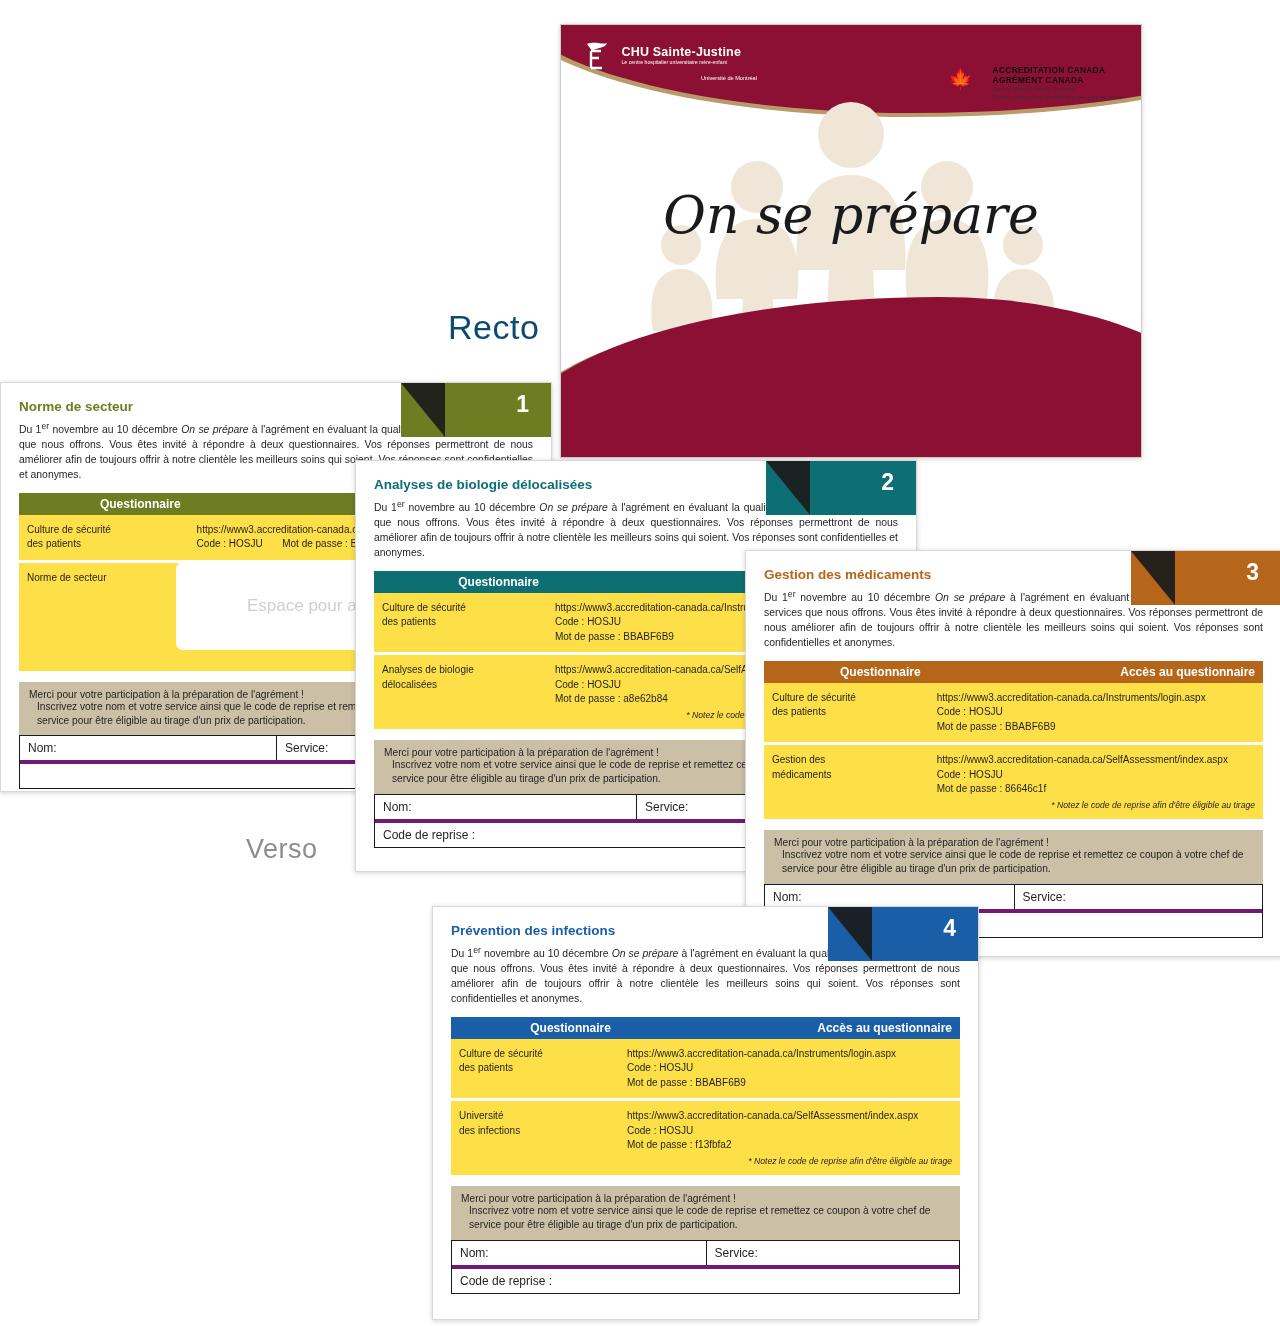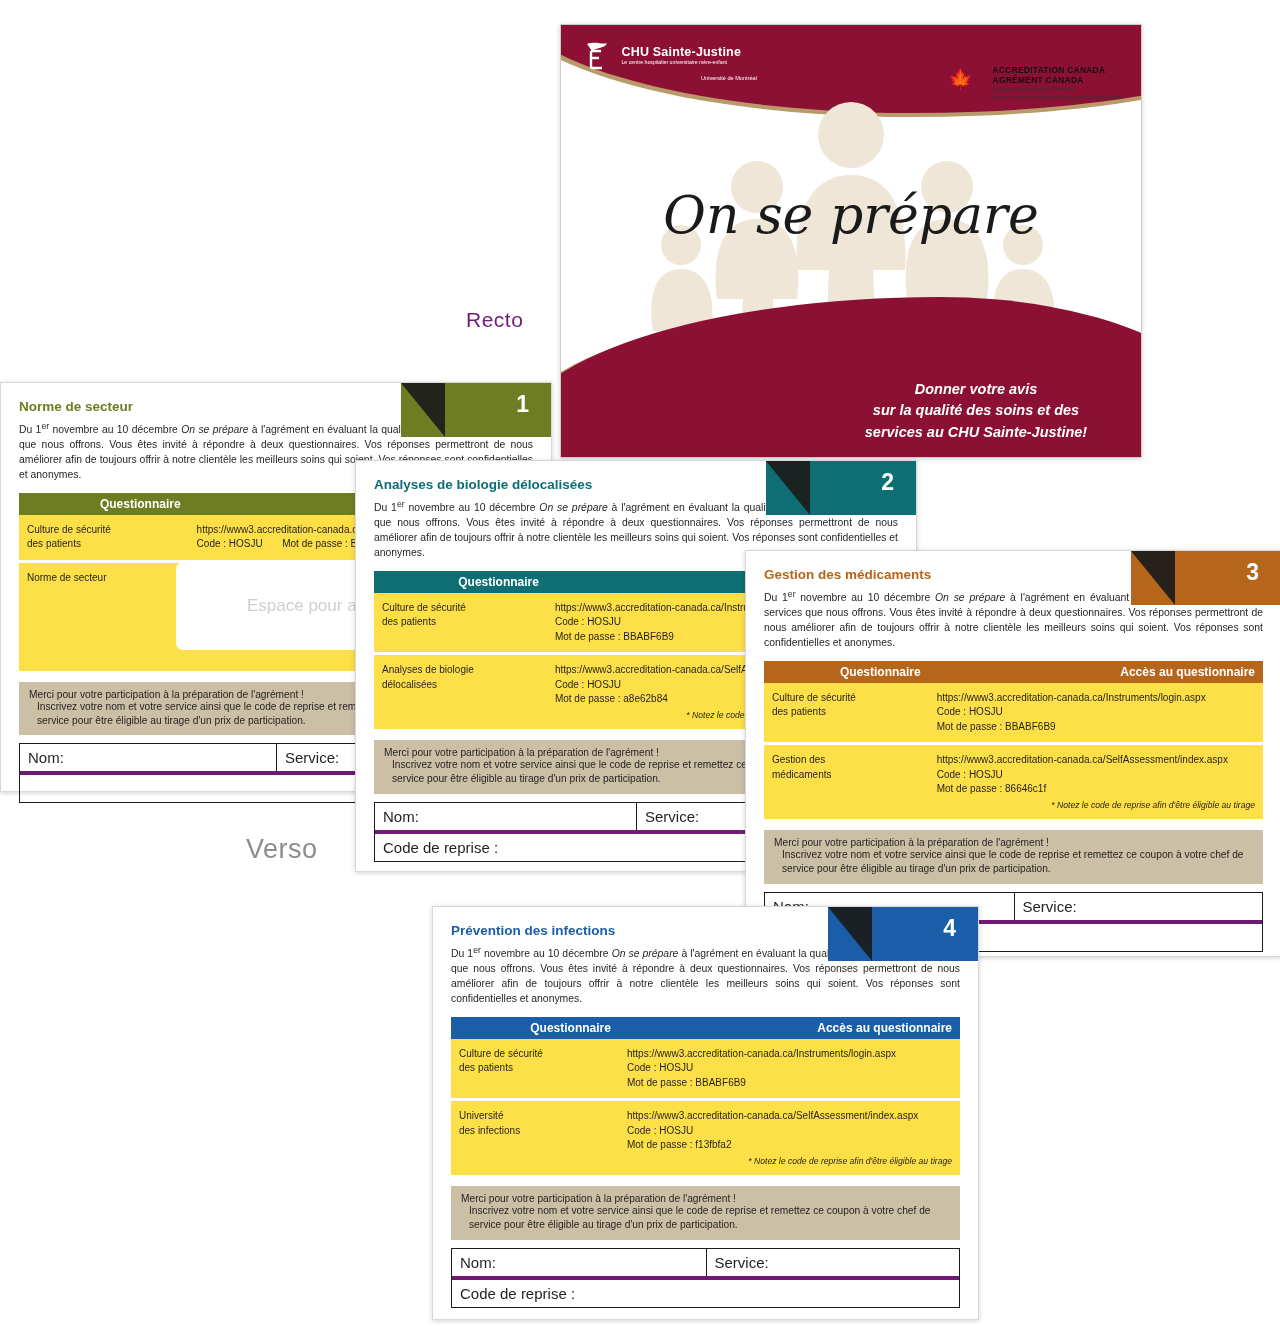--- a/index.html
+++ b/index.html
@@ -30,41 +30,41 @@
     position:absolute;left:0;top:160px;width:100%;text-align:center;
     font-family:"DejaVu Serif", serif;font-style:italic;font-size:52px;color:#1a1a1a;
   }
   .recto-bottom-wave{position:absolute;left:-8%;bottom:-40px;width:122%;height:200px;background:#8c1033;border-radius:60% 40% 0 0/70% 60% 0 0;}
   .recto-bottom-gold{position:absolute;left:-8%;bottom:-30px;width:122%;height:185px;background:#b99a6b;border-radius:62% 42% 0 0/72% 62% 0 0;}
   .recto-cta{
     position:absolute;right:0;bottom:0;width:330px;height:92px;background:#8c1033;color:#ffffff;
     display:flex;align-items:center;justify-content:center;text-align:center;
   }
   .recto-cta div{font-size:14.5px;font-weight:bold;font-style:italic;line-height:1.45;padding:0 12px;}
-  .label-recto{position:absolute;left:466px;top:308px;font-size:21px;color:#701a75;letter-spacing:.5px;}
+  .label-recto{position:absolute;left:448px;top:308px;font-size:34px;color:#0c4a6e;letter-spacing:.5px;}
   .label-verso{position:absolute;left:246px;top:834px;font-size:27px;color:#8d8d8d;letter-spacing:.5px;}
 
   
   .coupon{padding:0;}
   .corner{position:absolute;right:0;top:0;width:150px;height:54px;overflow:hidden;}
   .corner .band{position:absolute;right:0;top:0;width:150px;height:54px;}
   .corner .fold{position:absolute;left:0;top:0;width:0;height:0;border-top:54px solid #1b1b1b;border-left:44px solid transparent;opacity:.92;}
   .corner .num{position:absolute;right:22px;top:8px;color:#ffffff;font-size:23px;font-weight:bold;}
   .c-title{font-size:13.5px;font-weight:bold;margin:0 0 6px 0;}
   .c-body{font-size:10.4px;line-height:1.42;text-align:justify;color:#231f20;}
   .c-body em{font-style:italic;}
   table.qt{border-collapse:collapse;width:100%;margin-top:10px;font-size:10px;}
   table.qt th{color:#ffffff;text-align:right;font-weight:bold;padding:4px 8px;font-size:12px;}
   table.qt td{background:#fde047;padding:8px;vertical-align:top;line-height:1.45;border-bottom:3px solid #ffffff;}
   table.qt td.colA{width:33%;}
   .note{font-size:8.6px;font-style:italic;text-align:right;padding-top:2px;}
   .thanks{background:#cbbfa6;padding:7px 10px;margin-top:8px;}
   .thanks .t1{font-size:10.2px;font-weight:normal;}
   .thanks .t2{font-size:10.2px;line-height:1.4;padding-left:8px;}
-  .fields{margin-top:8px;border:1px solid #1b1b1b;font-size:15px;}
+  .fields{border:1px solid #1b1b1b;font-size:12px;}
   .fields .row{display:flex;}
   .fields .row + .row{border-top:4px solid #701a75;}
   .fields .cell{padding:5px 8px;}
   .fields .cell.half{width:50%;box-sizing:border-box;}
   .fields .cell.half + .cell.half{border-left:1px solid #1b1b1b;}
   .fields .cell.full{width:100%;box-sizing:border-box;}
 
   
   #card1{left:0px;top:382px;width:550px;height:408px;}
   #card1 .inner{padding:16px 18px;}
@@ -135,27 +135,20 @@
       <circle cx="462" cy="150" r="20"></circle>
       <path d="M462 174 C438 174, 428 198, 434 236 L452 236 L448 300 L478 300 L474 236 L492 236 C498 198, 486 174, 462 174 Z"></path>
     </g>
   </svg>
 
   <div class="title-script">On se prépare</div>
 
   <div class="recto-bottom-gold"></div>
   <div class="recto-bottom-wave"></div>
 
-  <div class="recto-cta">
-    <div>
-      <span>Donner votre avis</span><br>
-      <span>sur la qualité des soins et des</span><br>
-      <span>services au CHU Sainte-Justine!</span>
-    </div>
-  </div>
 </div>
 
 <div class="label-recto">Recto</div>
 <div class="label-verso">Verso</div>
 
 <div id="card1" class="card coupon">
   <div class="corner">
     <div class="band"></div>
       <div class="fold"></div>
     <div class="num">1</div>

